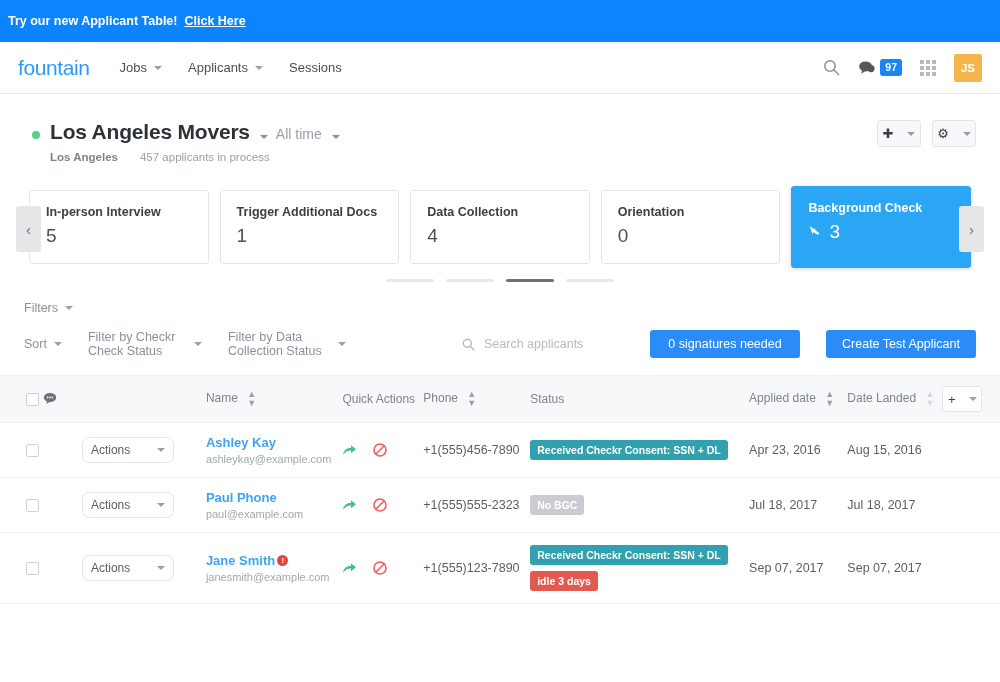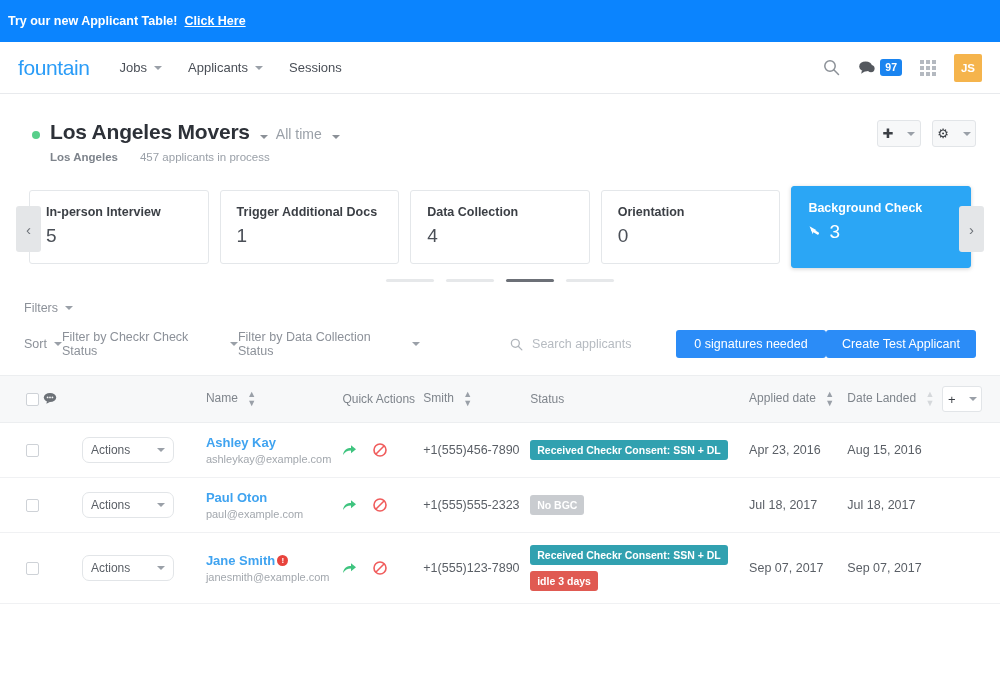--- a/index.html
+++ b/index.html
@@ -194,20 +194,21 @@
 
   
   .filters { padding: 16px 24px 0 24px; }
   .filter-label {
     font-size: 12.5px; color: #8c9199;
     display: inline-flex; align-items: center; cursor: pointer;
   }
   .filters-row2 {
     display: flex; align-items: center;
     margin-top: 14px;
+    gap: 26px;
   }
   .search-box {
     display: flex; align-items: center; gap: 9px;
     margin-left: 90px;
     width: 170px;
   }
   .search-box input {
     border: none; outline: none;
     font-size: 12.5px; color: #9aa0a8;
     font-family: "Liberation Sans", sans-serif;
@@ -467,21 +468,21 @@
       </th>
       <th class="col-actions"></th>
       <th class="col-name">
         <span>Name</span>
         <span class="sorter">▲<br>▼</span>
       </th>
       <th class="col-qa">
         <span>Quick Actions</span>
       </th>
       <th class="col-phone">
-        <span>Smith</span>
+        <span>Phone</span>
         <span class="sorter">▲<br>▼</span>
       </th>
       <th class="col-status">
         <span>Status</span>
       </th>
       <th class="col-applied">
         <span>Applied date</span>
         <span class="sorter">▲<br>▼</span>
       </th>
       <th class="col-landed">
@@ -546,21 +547,21 @@
       </td>
       <td class="col-chat"></td>
       <td class="col-actions">
         <div class="actions-btn">
           <span>Actions</span>
           <i class="caret"></i>
         </div>
       </td>
       <td class="col-name">
         <span class="name-link">
-          <span>Paul Oton</span>
+          <span>Paul Phone</span>
         </span>
         <div class="email">paul@example.com</div>
       </td>
       <td class="col-qa">
         <div class="qa">
           <span>
             <svg width="15" height="13" viewBox="0 0 15 13">
               <path d="M1 11 C1.6 5.6 5.2 4 9 4 L9 1.2 L14 5.2 L9 9.2 L9 6.4 C5.6 6.4 3 7.8 1 11 Z" fill="#3fc47f"></path>
             </svg>
           </span>

